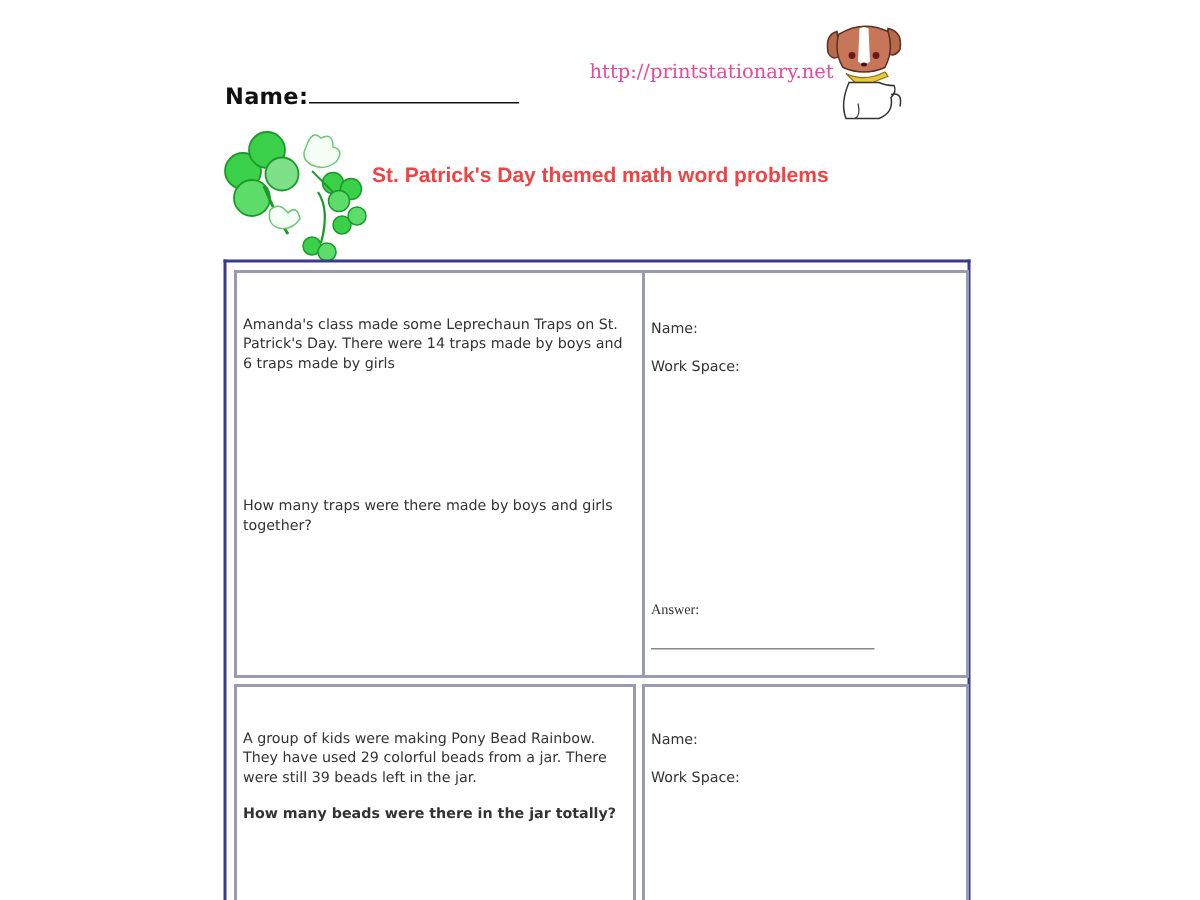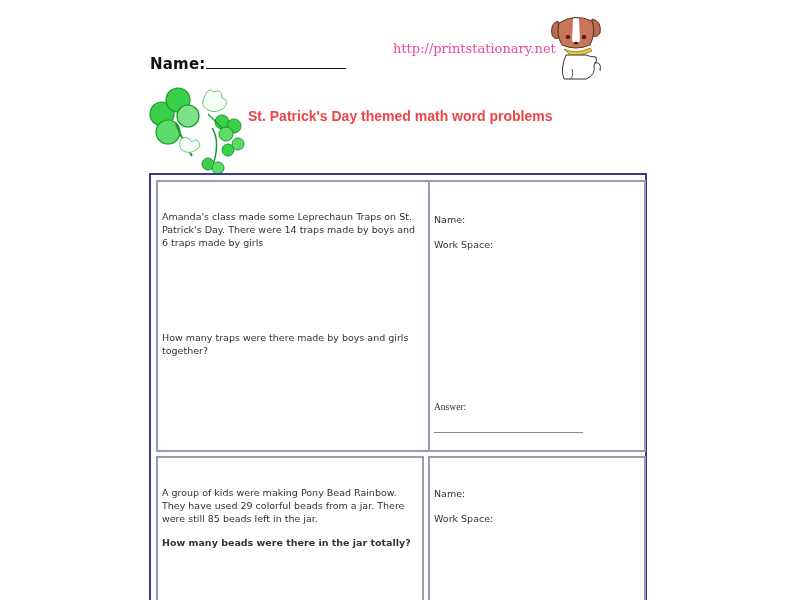--- a/index.html
+++ b/index.html
@@ -89,20 +89,20 @@
     <div class="txt p1">Amanda's class made some Leprechaun Traps on St. Patrick's Day. There were 14 traps made by boys and 6 traps made by girls</div>
     <div class="txt p2">How many traps were there made by boys and girls together?</div>
   </div>
   <div class="cell a1">
     <div class="txt lname">Name:</div>
     <div class="txt lwork">Work Space:</div>
     <div class="txt lans">Answer:</div>
     <div class="ansline"></div>
   </div>
   <div class="cell q2">
-    <div class="txt p1">A group of kids were making Pony Bead Rainbow. They have used 29 colorful beads from a jar. There were still 85 beads left in the jar.</div>
+    <div class="txt p1">A group of kids were making Pony Bead Rainbow. They have used 29 colorful beads from a jar. There were still 39 beads left in the jar.</div>
     <div class="txt p2">How many beads were there in the jar totally?</div>
   </div>
   <div class="cell a2">
     <div class="txt lname">Name:</div>
     <div class="txt lwork">Work Space:</div>
   </div>
 </div>
 
 </body></html>

